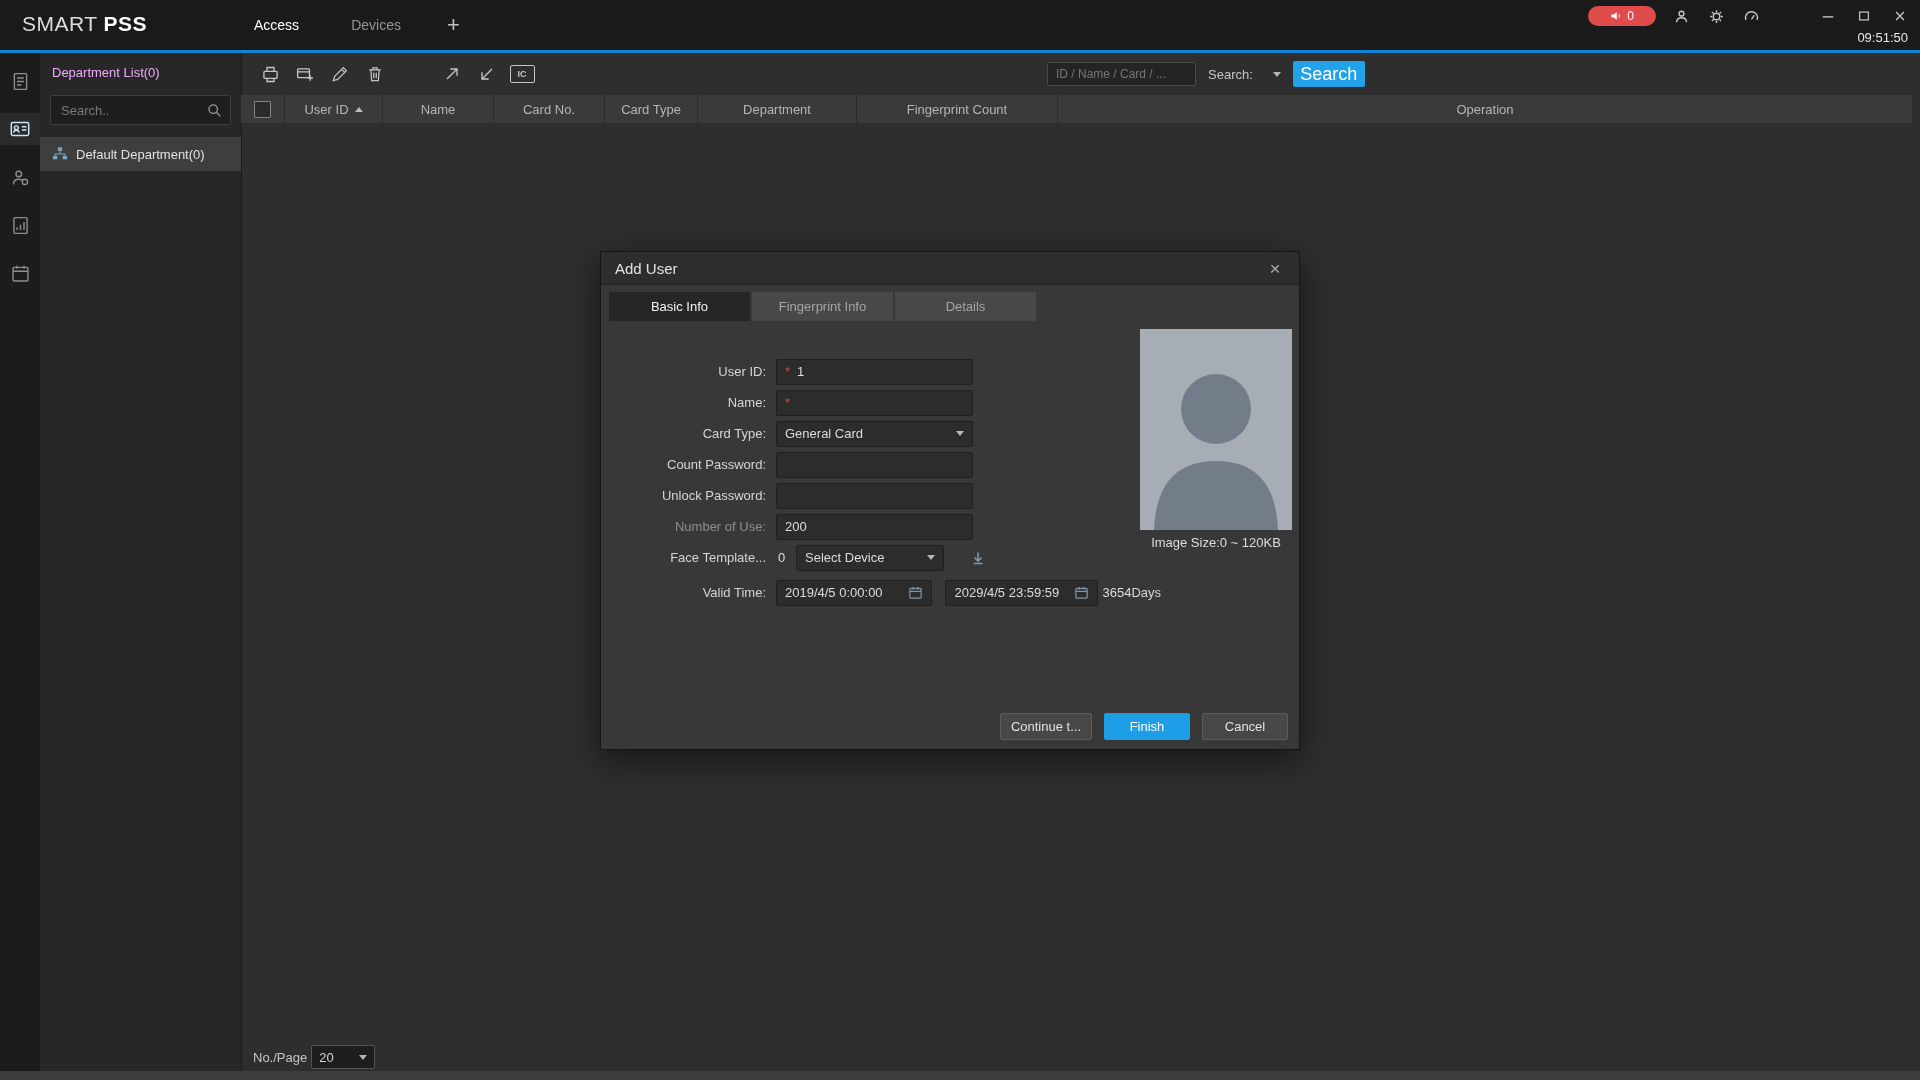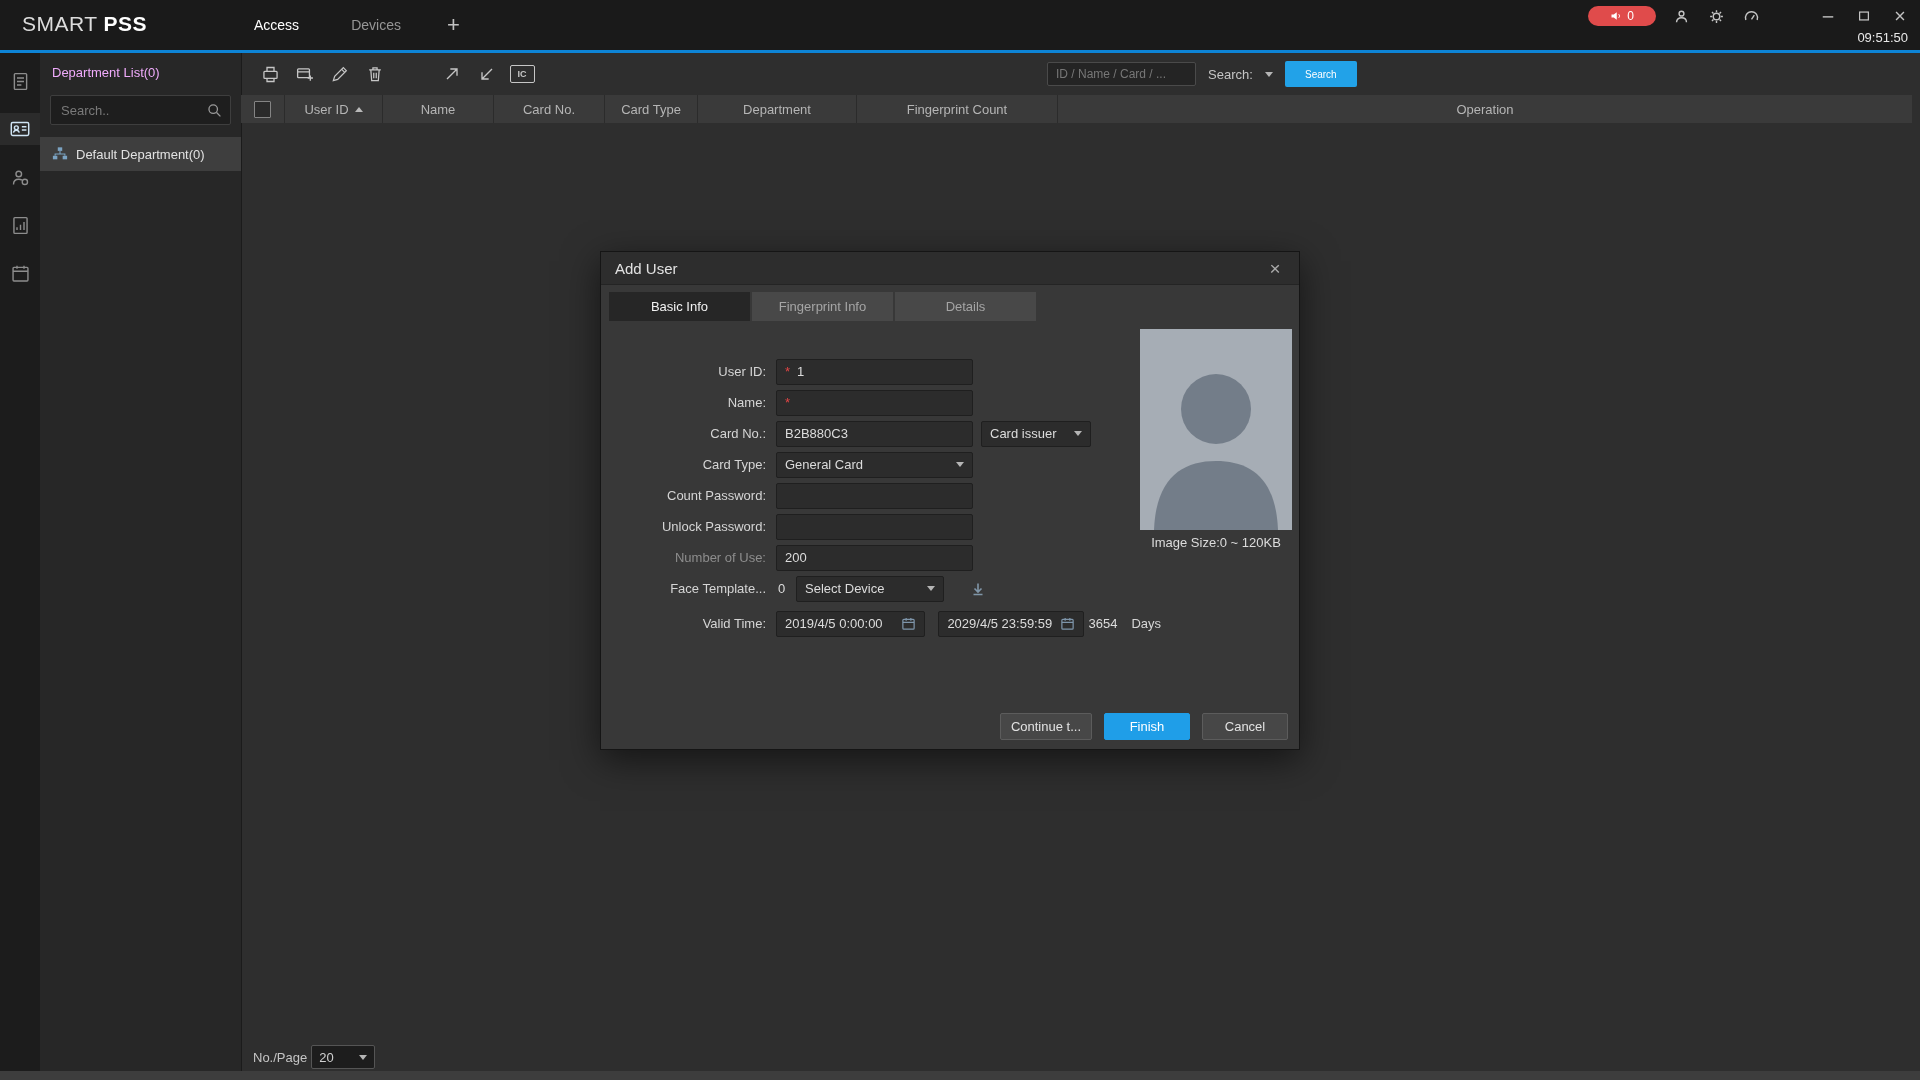--- a/index.html
+++ b/index.html
@@ -46,22 +46,22 @@
   .toolbar{position:absolute;left:0;top:0;right:0;height:42px;display:flex;align-items:center;
            padding-left:16px;gap:9px;color:#c6c6c6}
   .tool-btn{width:26px;height:26px;display:flex;align-items:center;justify-content:center}
   .tool-btn.sep{margin-left:42px}
   .ic-box{width:23px;height:16px;border:1.5px solid #c6c6c6;border-radius:2px;font-size:9px;
           display:flex;align-items:center;justify-content:center;color:#c6c6c6;font-weight:700}
   .toolbar-right{position:absolute;left:806px;top:0;height:42px;display:flex;align-items:center;gap:12px}
   .filter-input{width:131px;height:22px;background:#242424;border:1px solid #4a4a4a;border-radius:2px;
                 color:#9a9a9a;font-size:12px;padding:0 8px;outline:none;font-family:inherit}
   .filter-input::placeholder{color:#777}
-  .search-mode{display:flex;align-items:center;gap:12px;color:#c5c5c5;font-size:13px}
-  .btn-search{width:72px;height:26px;background:#22a2e8;color:#fff;border-radius:2px;font-size:10px;
+  .search-mode{display:flex;align-items:center;gap:20px;color:#c5c5c5;font-size:13px}
+  .btn-search{width:72px;height:26px;background:#22a2e8;color:#fff;border-radius:2px;font-size:18px;
               display:flex;align-items:center;justify-content:center}
   .caret{width:0;height:0;border-left:4px solid transparent;border-right:4px solid transparent;
          border-top:5px solid #b5b5b5}
   .thead{position:absolute;left:0;top:42px;right:8px;height:28px;background:#3a3a3a;display:flex;
          font-size:13px;color:#b5b5b5}
   .th{display:flex;align-items:center;justify-content:center;border-right:1px solid #2b2b2b;height:28px}
   .th.c-check{width:43px}.th.c-uid{width:97px}.th.c-name{width:110px}.th.c-cardno{width:110px}
   .th.c-cardtype{width:92px}.th.c-dept{width:158px}.th.c-fp{width:200px}.th.c-op{flex:1;border-right:none}
   .checkbox{width:15px;height:15px;border:1px solid #848484;background:#2a2a2a;border-radius:1px}
   .sort-asc{width:0;height:0;border-left:4px solid transparent;border-right:4px solid transparent;
@@ -92,21 +92,21 @@
        border-radius:2px;display:flex;align-items:center;padding:0 8px;font-size:13px;color:#dcdcdc}
   .fsel{justify-content:space-between}
   .req{color:#e04545;margin-right:7px}
   .fin.date1{width:159px;justify-content:space-between}
   .fin.date2{width:155px;margin-left:13px;justify-content:space-between}
   .issuer{width:92px;margin-left:8px}
   .facecount{margin-left:12px;width:16px;color:#dcdcdc}
   .devsel{width:130px;margin-left:2px}
   .dl-ico{margin-left:26px}
   .days-num{margin-left:4px;color:#dcdcdc}
-  .days-lb{margin-left:14px;color:#d5d5d5}
+  .days-lb{color:#d5d5d5}
   .photo{position:absolute;left:539px;top:77px;width:152px;height:201px;background:#a6adb5;overflow:hidden}
   .photo-hint{position:absolute;left:499px;top:283px;width:232px;text-align:center;font-size:13px;color:#dcdcdc}
   .dlg-btns{position:absolute;right:11px;bottom:9px;display:flex;gap:12px}
   .btn{height:25px;min-width:64px;padding:0 10px;display:flex;align-items:center;justify-content:center;
        font-size:13px;border-radius:2px;white-space:nowrap}
   .btn.dark{background:#474747;border:1px solid #5c5c5c;color:#e2e2e2}
   .btn.primary{background:#1f9ee8;border:1px solid #1f9ee8;color:#fff}
 </style>
 </head>
 <body>
@@ -367,30 +367,20 @@
 
       <div class="frow">
         <span class="flabel">Name:</span>
         <div class="fin">
           <span class="req">*</span>
           <span></span>
         </div>
       </div>
 
 
-      <div class="frow">
-        <span class="flabel">Card No.:</span>
-        <div class="fin">
-          <span>B2B880C3</span>
-        </div>
-        <div class="fin fsel issuer">
-          <span>Card issuer</span>
-          <span class="caret"></span>
-        </div>
-      </div>
 
       <div class="frow">
         <span class="flabel">Card Type:</span>
         <div class="fin fsel">
           <span>General Card</span>
           <span class="caret"></span>
         </div>
       </div>
 
       <div class="frow">

